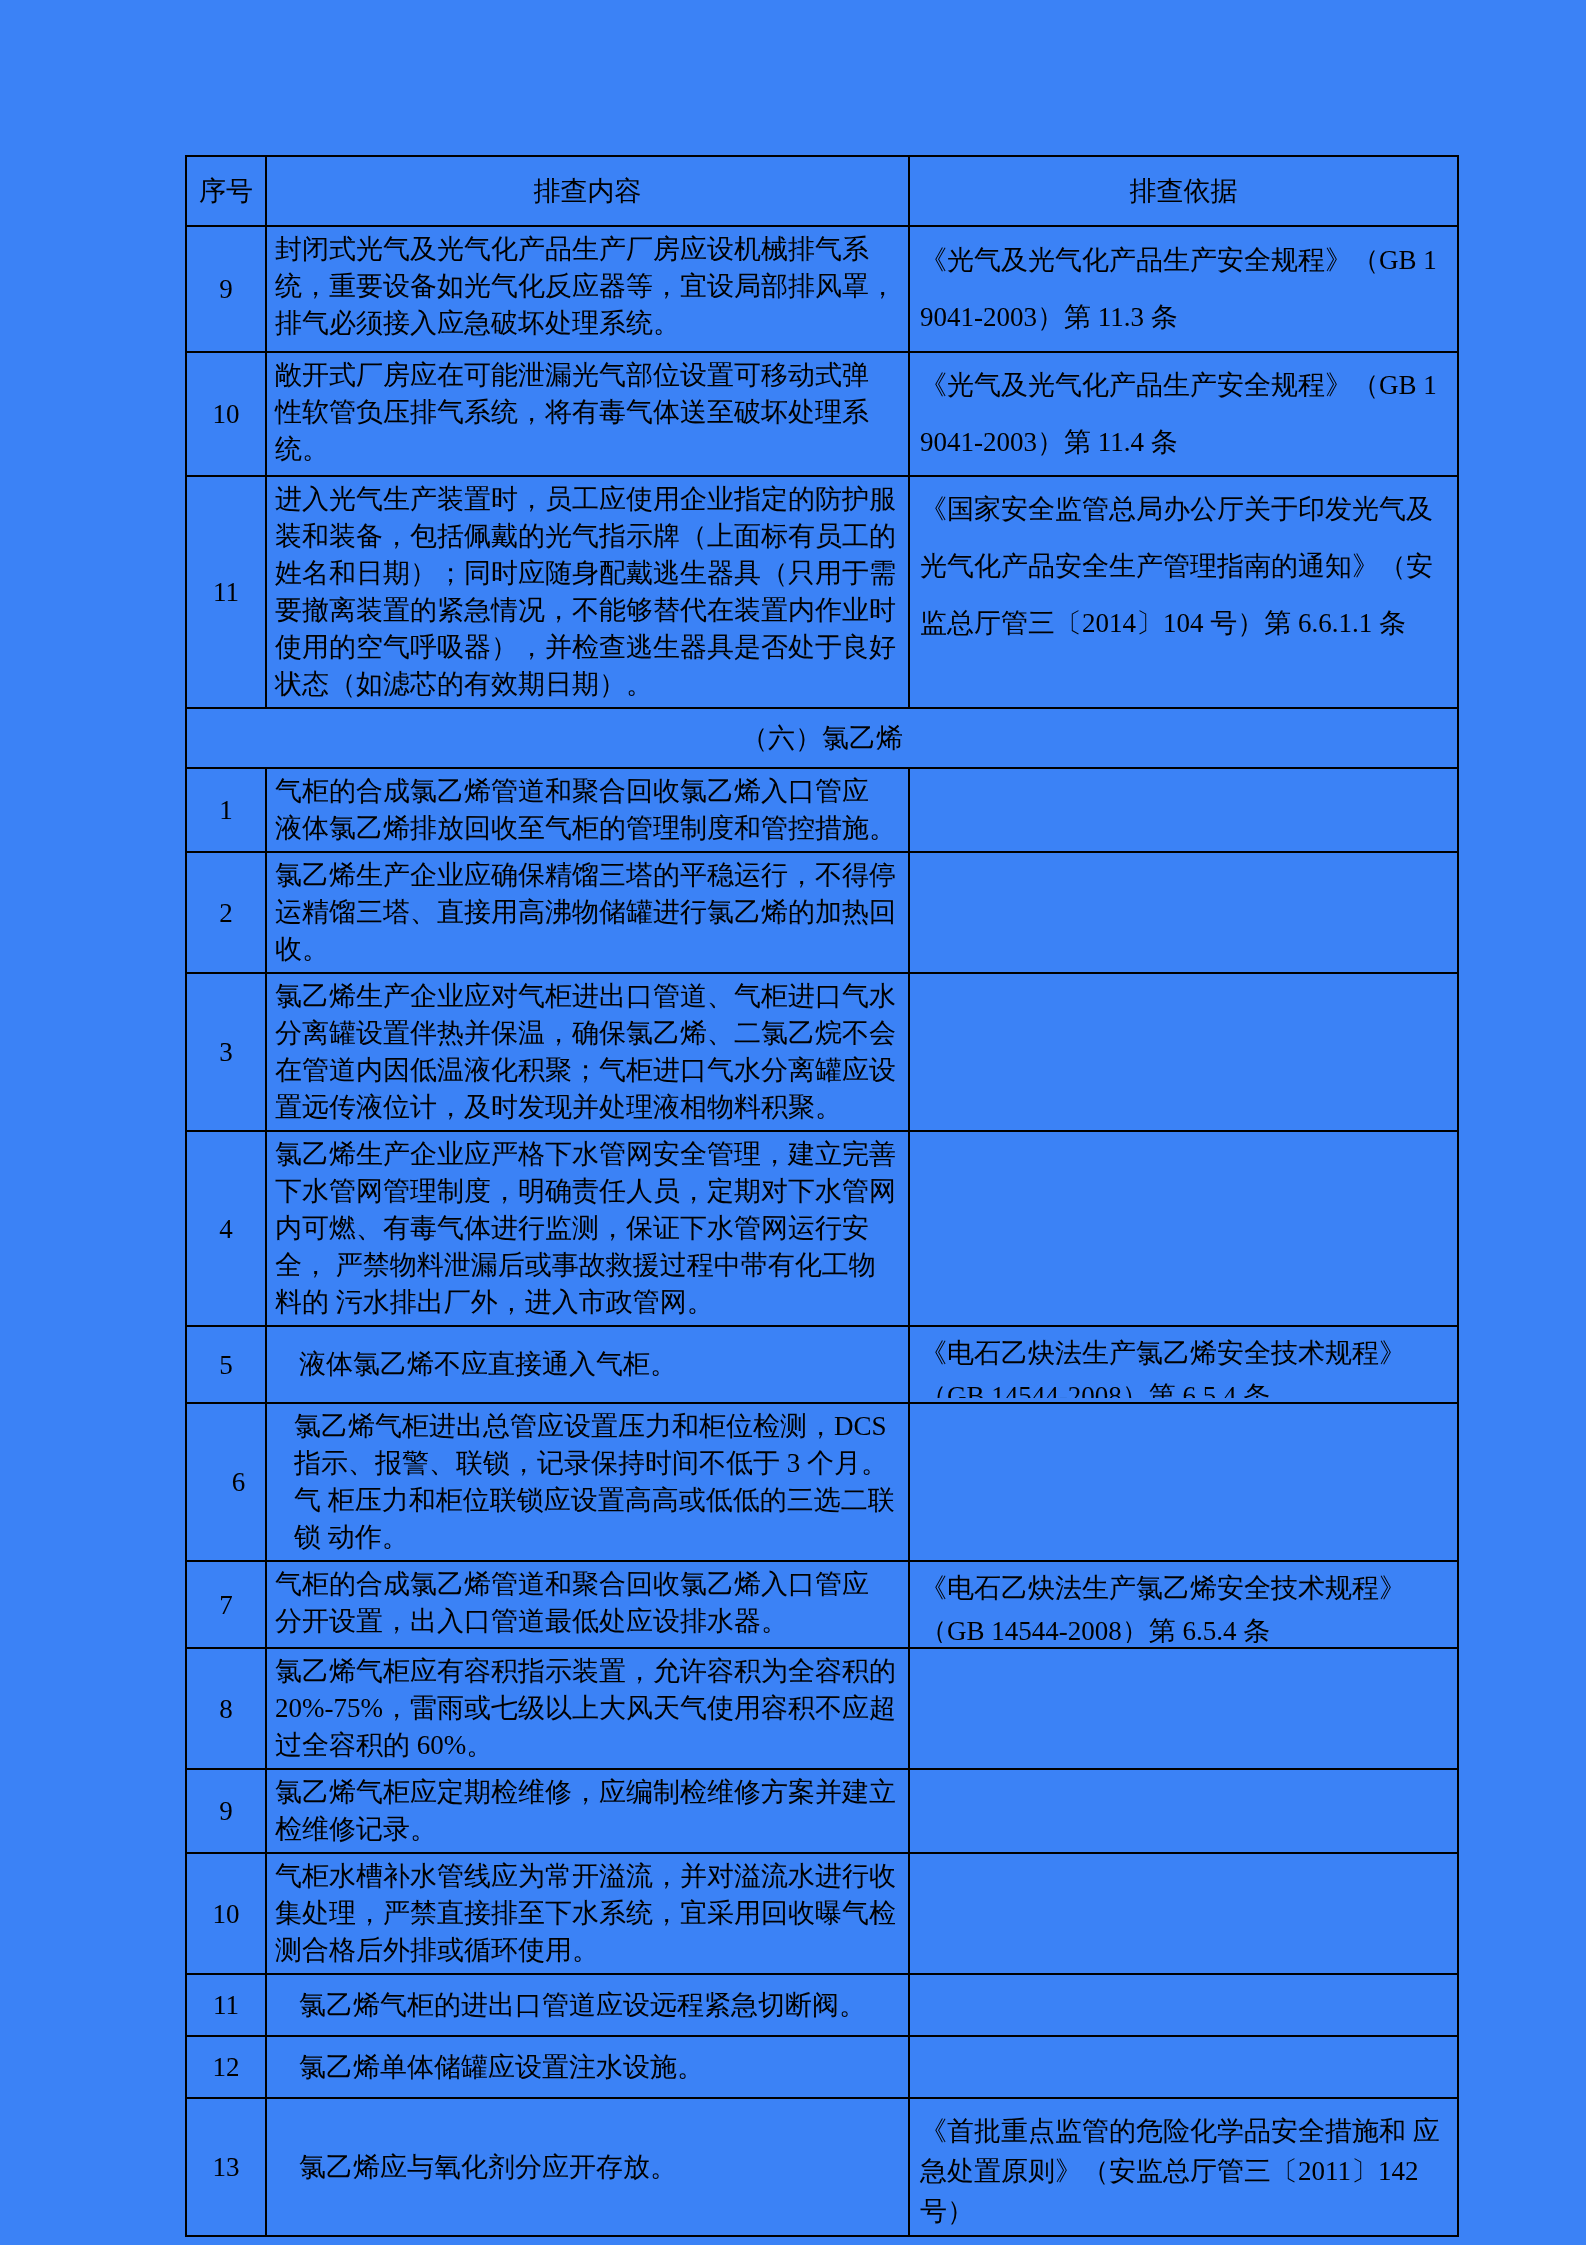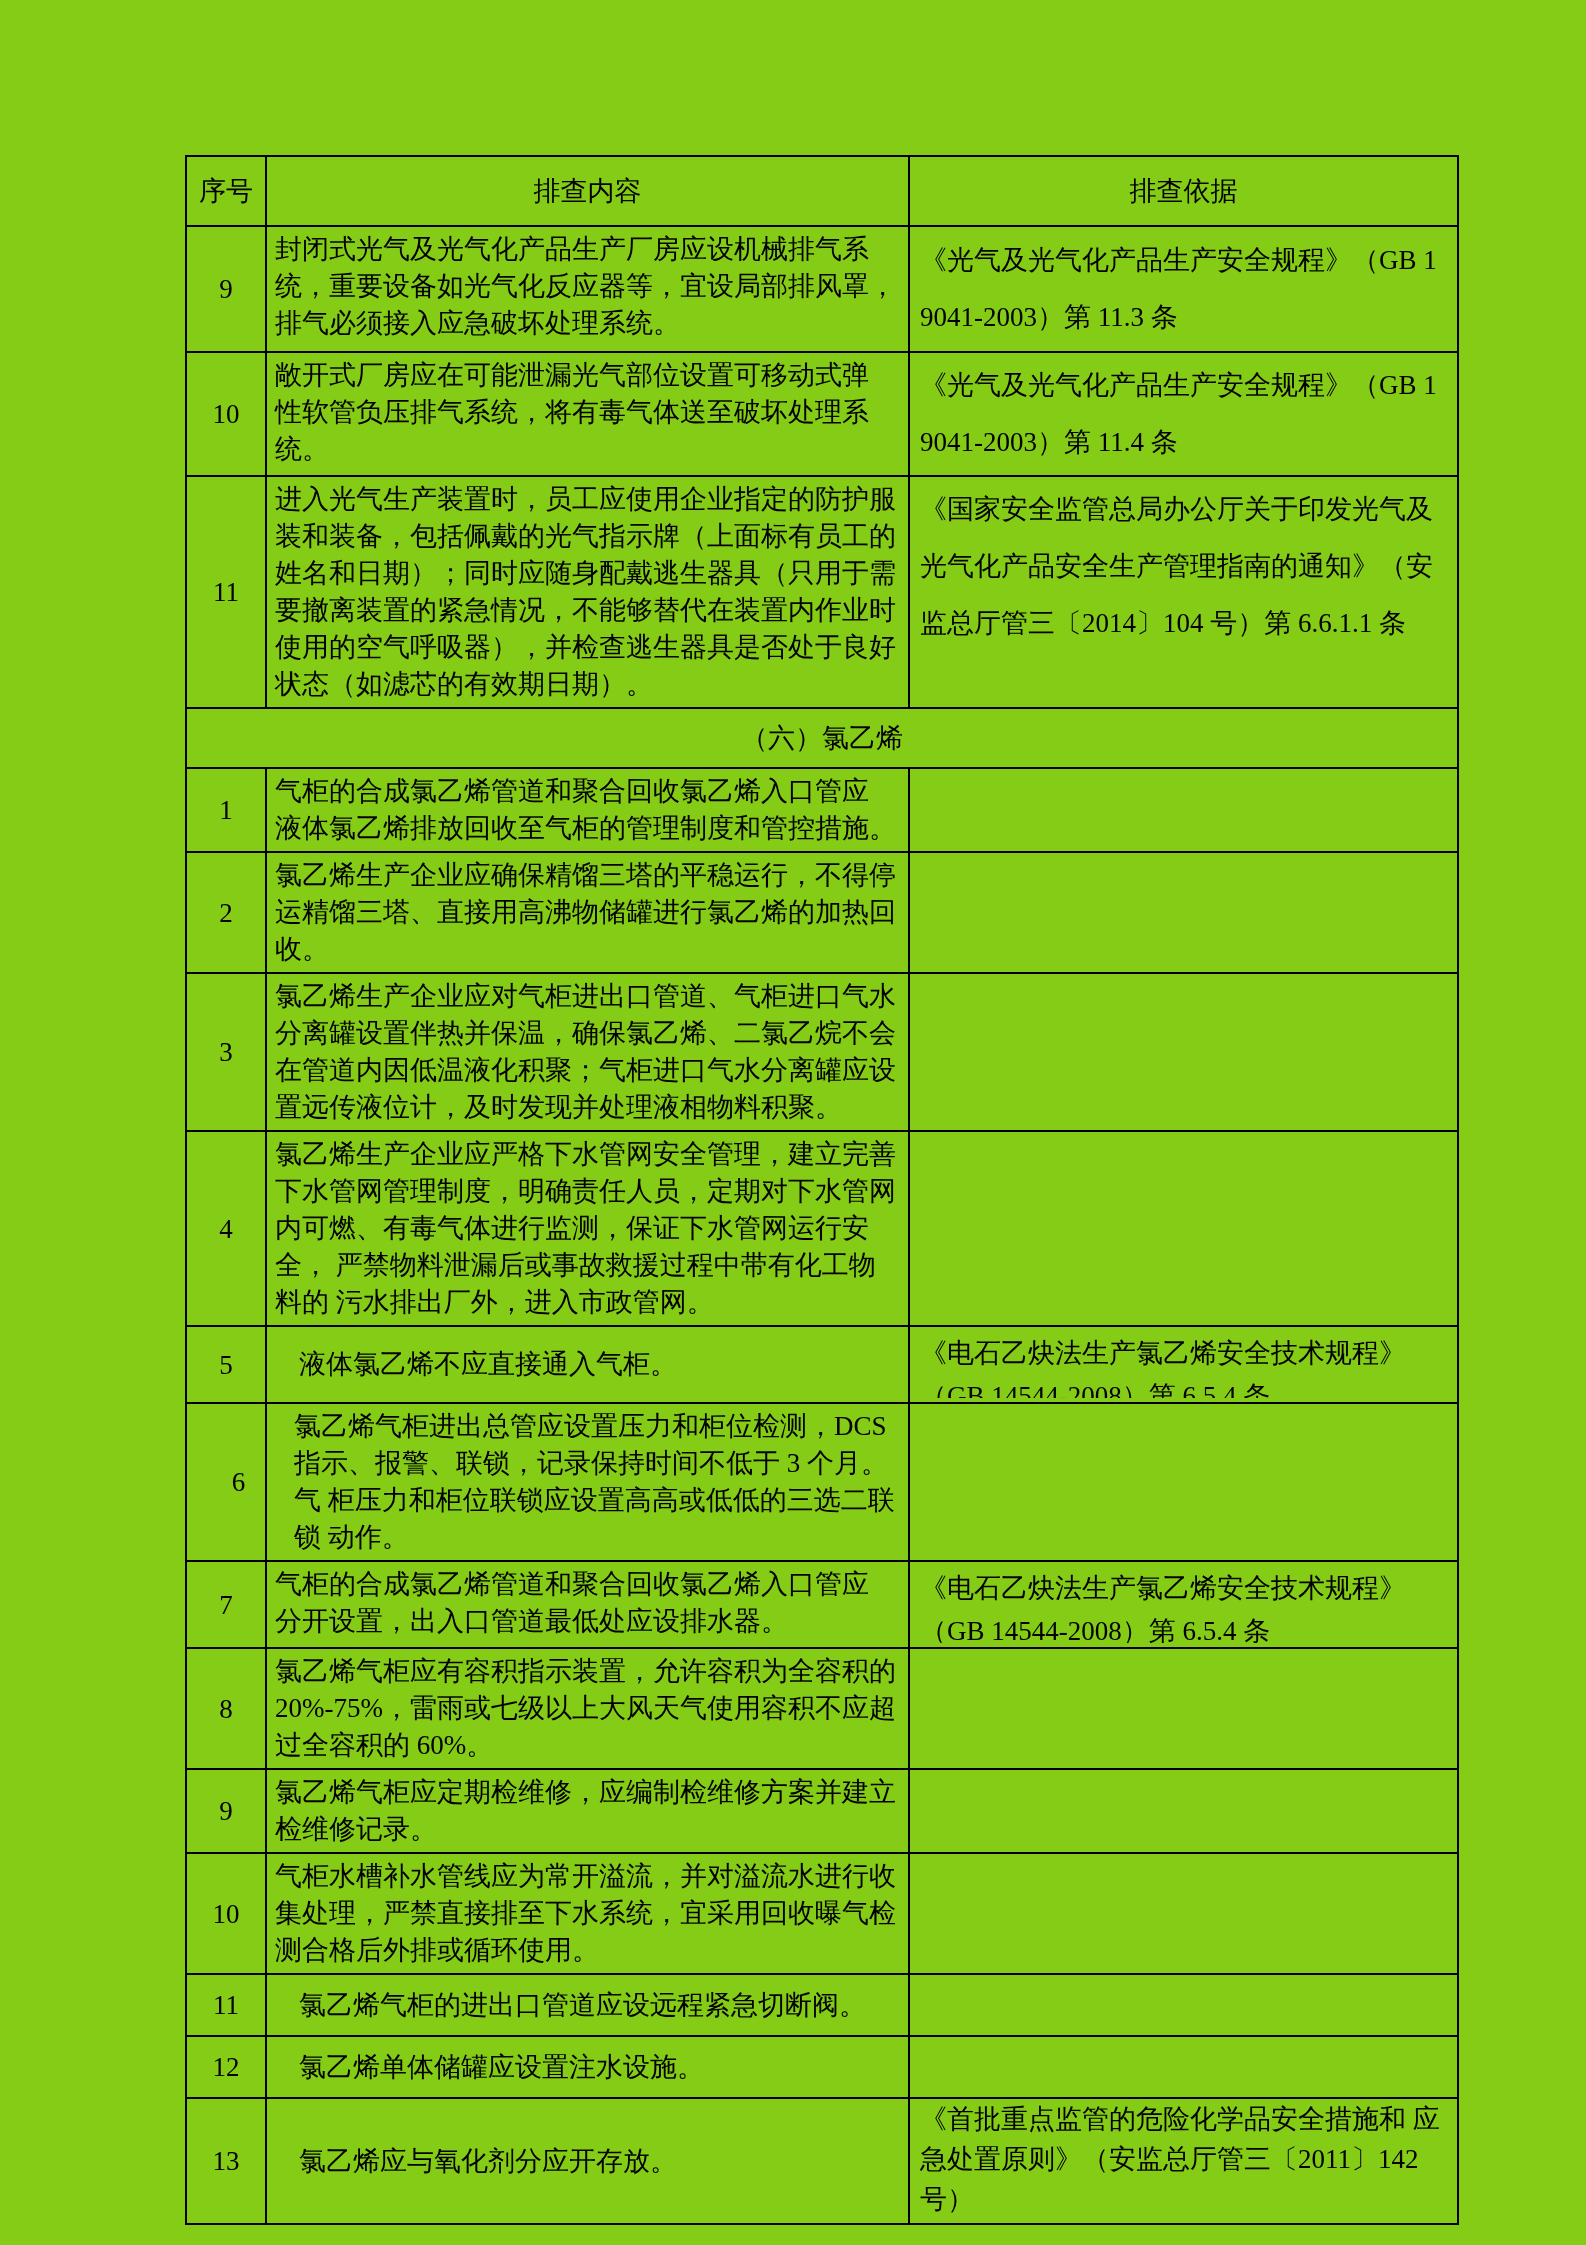--- a/index.html
+++ b/index.html
@@ -1,20 +1,20 @@
 <!DOCTYPE html>
 <html lang="zh"><head>
 <meta charset="utf-8">
 <style>
   html,body{margin:0;padding:0;background:#ffffff;}
   .page{
     position:relative;
     width:1586px;
     height:2245px;
-    background:#84cc16;
+    background:#3b82f6;
     font-family:"Liberation Serif", serif;
     color:#000000;
     overflow:hidden;
   }
   table.checklist{
     position:absolute;
     left:185px;
     top:155px;
     width:1272px;
     border-collapse:collapse;
@@ -51,21 +51,21 @@
   td.content-cell.va-mid{vertical-align:middle;padding-left:32px;}
   td.basis-cell{
     vertical-align:top;
     text-align:left;
     padding:4px 8px 4px 10px;
     line-height:40px;
   }
   td.basis-cell.va-mid{vertical-align:middle;}
   td.basis-cell.basis-wide{line-height:57px;}
   td.basis-cell.basis-mid{line-height:43px;padding-top:5px;}
-  td.basis-cell.basis-tight{line-height:40px;padding-top:0;}
+  td.basis-cell.basis-tight{line-height:40px;padding-top:12px;}
   td.basis-cell .clip{overflow:hidden;}
   td.section-cell{
     height:60px;
     text-align:center;
     vertical-align:middle;
     line-height:34px;
   }
   
   tr.row-a9  td{height:126px;}
   tr.row-a10 td{height:112px;}

